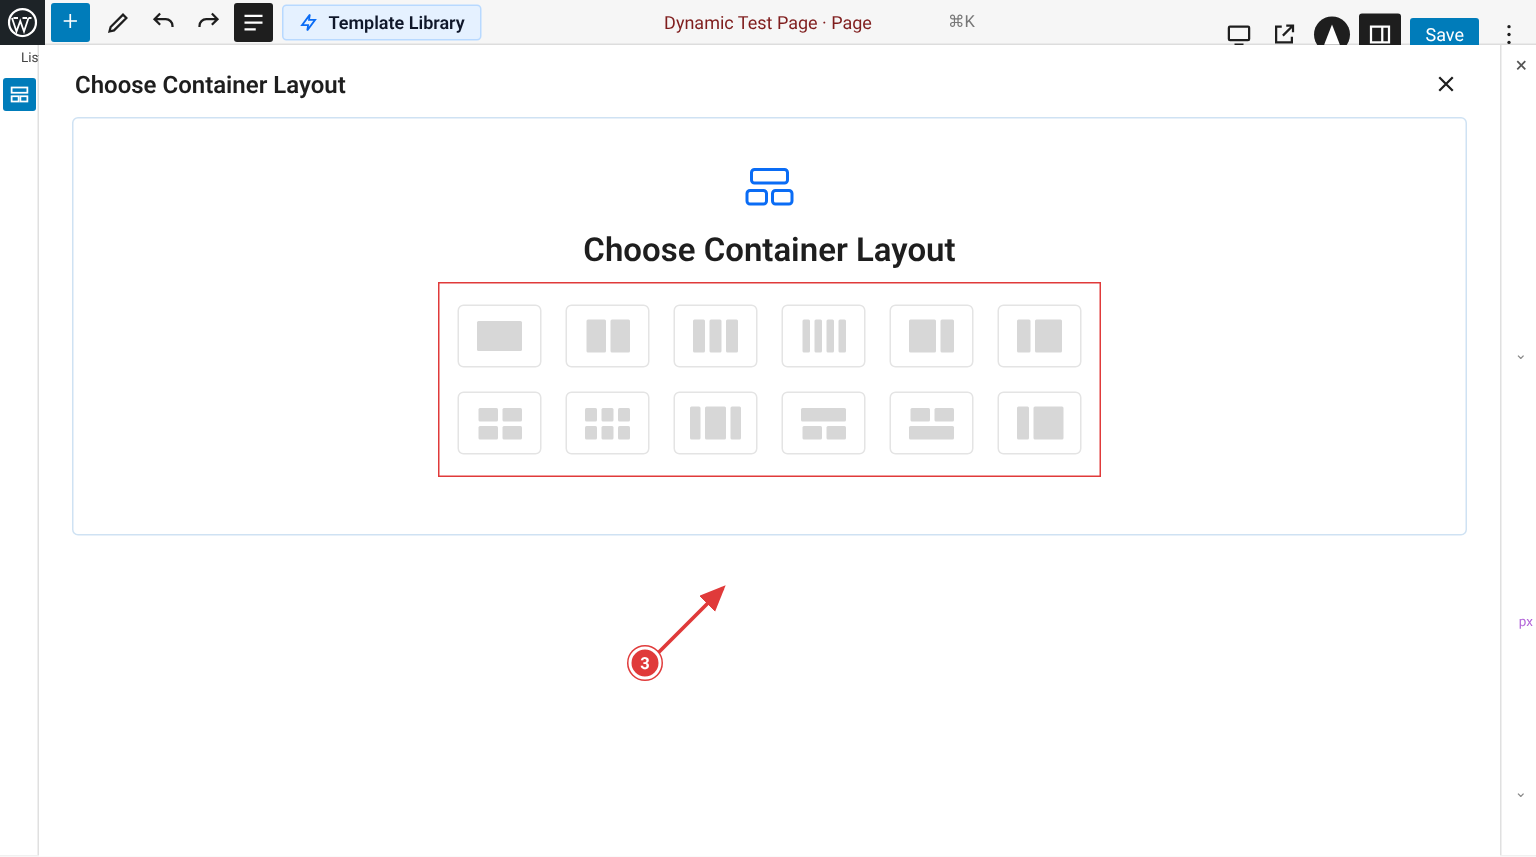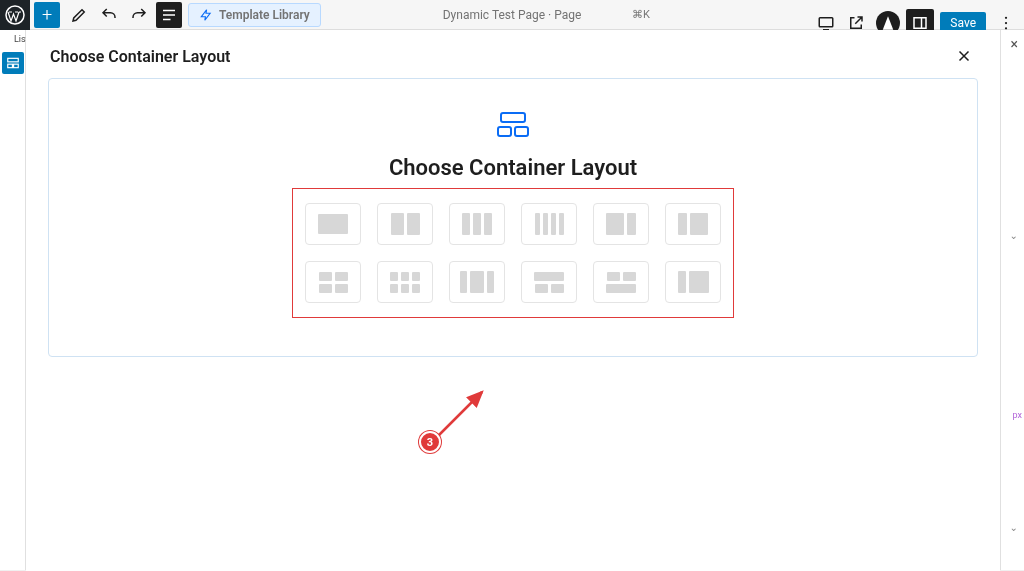--- a/index.html
+++ b/index.html
@@ -6,23 +6,23 @@
 html,body{width:1024px;height:571px;overflow:hidden;background:#fff}
 .bg{position:absolute;inset:0;background:#f0f0f0}
 
 
 .topbar{position:absolute;top:0;left:0;right:0;height:30px;background:#f6f6f6;border-bottom:1px solid #ddd;display:flex;align-items:center;font-size:12px}
 .wp-logo{width:30px;height:30px;background:#1d2327;display:flex;align-items:center;justify-content:center}
 .wp-logo svg{width:20px;height:20px;fill:#fff}
 .add-btn{width:26px;height:26px;margin:2px 4px;background:#007cba;display:flex;align-items:center;justify-content:center;border-radius:2px;color:#fff;font-size:18px;font-weight:300}
 .tool-icon{width:26px;height:26px;margin:0 2px;display:flex;align-items:center;justify-content:center;color:#1e1e1e}
 .tool-icon svg{width:18px;height:18px}
-.tmpl-lib{margin-left:4px;padding:4px 10px;background:#e5f1ff;border:1px solid #b8d9ff;border-radius:3px;display:flex;align-items:center;gap:6px;color:#737373;font-size:12px;font-weight:600}
+.tmpl-lib{margin-left:4px;padding:4px 10px;background:#e5f1ff;border:1px solid #b8d9ff;border-radius:3px;display:flex;align-items:center;gap:6px;color:#0f172a;font-size:12px;font-weight:600}
 .tmpl-lib svg{width:14px;height:14px;stroke:#0a6cf5}
-.doc-title{position:absolute;left:50%;transform:translateX(-50%);color:#737373;font-size:12px}
+.doc-title{position:absolute;left:50%;transform:translateX(-50%);color:#7f1d1d;font-size:12px}
 .cmdk{position:absolute;left:50%;margin-left:120px;color:#777;font-size:11px}
 .top-right{position:absolute;right:4px;top:0;height:46px;display:flex;align-items:center;gap:2px}
 .tr-btn{width:28px;height:28px;display:flex;align-items:center;justify-content:center;background:transparent;color:#1e1e1e}
 .tr-btn svg{width:18px;height:18px}
 .tr-dark{background:#1e1e1e;color:#fff;border-radius:50%;width:24px;height:24px;margin:0 4px}
 .save-btn{background:#007cba;color:#fff;padding:4px 10px;font-size:12px;border-radius:2px;margin:0 4px}
 
 .left-strip{position:absolute;top:30px;left:0;width:26px;height:540px;background:#fff;border-right:1px solid #e0e0e0;font-size:9px;color:#444}
 .left-strip .lv{padding:4px 14px;text-align:center}
 .left-strip .sel{background:#007cba;color:#fff;width:22px;height:22px;margin:4px auto;border-radius:2px;display:flex;align-items:center;justify-content:center}

